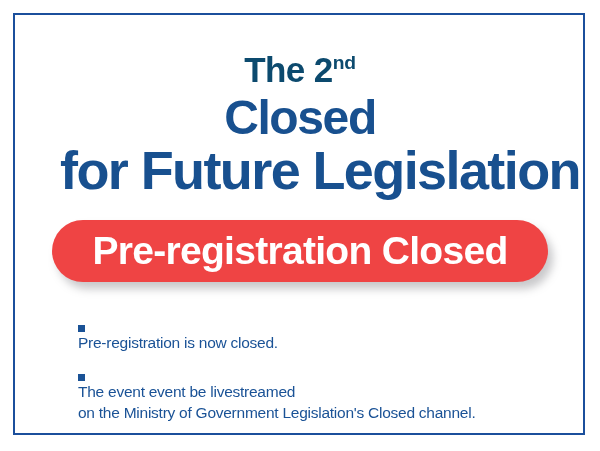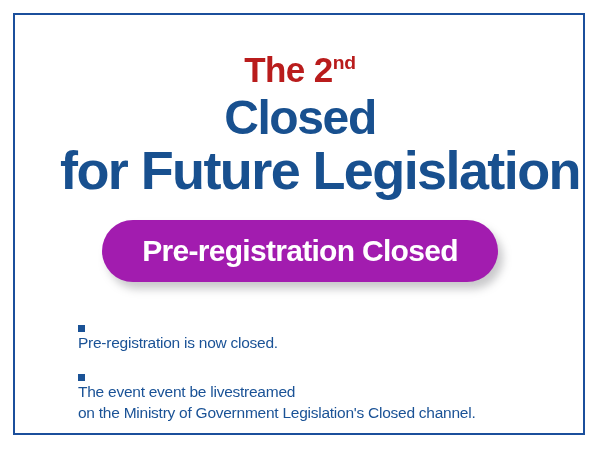--- a/index.html
+++ b/index.html
@@ -41,21 +41,21 @@
     text-align: center;
     color: #1a5296;
     user-select: none;
   }
 
   .kicker {
     font-size: 35px;
     font-weight: 700;
     letter-spacing: -0.6px;
     line-height: 40px;
-    color: #b91c1c;
+    color: #0c4a6e;
     white-space: nowrap;
   }
   .kicker .ord {
     font-size: 0.55em;
     vertical-align: super;
     line-height: 0;
     font-weight: 700;
     letter-spacing: -0.2px;
   }
 
@@ -89,23 +89,23 @@
     justify-content: center;
   }
 
   .cta-button {
     display: inline-flex;
     align-items: center;
     justify-content: center;
     height: 62px;
     padding: 0 40px;
     border-radius: 34px;
-    background: #a21caf;
+    background: #ef4444;
     color: #ffffff;
-    font-size: 30px;
+    font-size: 39px;
     font-weight: 700;
     letter-spacing: -0.7px;
     border: none;
     box-shadow: 5px 7px 9px rgba(120,120,125,0.40);
     white-space: nowrap;
     cursor: default;
     font-family: "Liberation Sans", sans-serif;
   }
 
   

